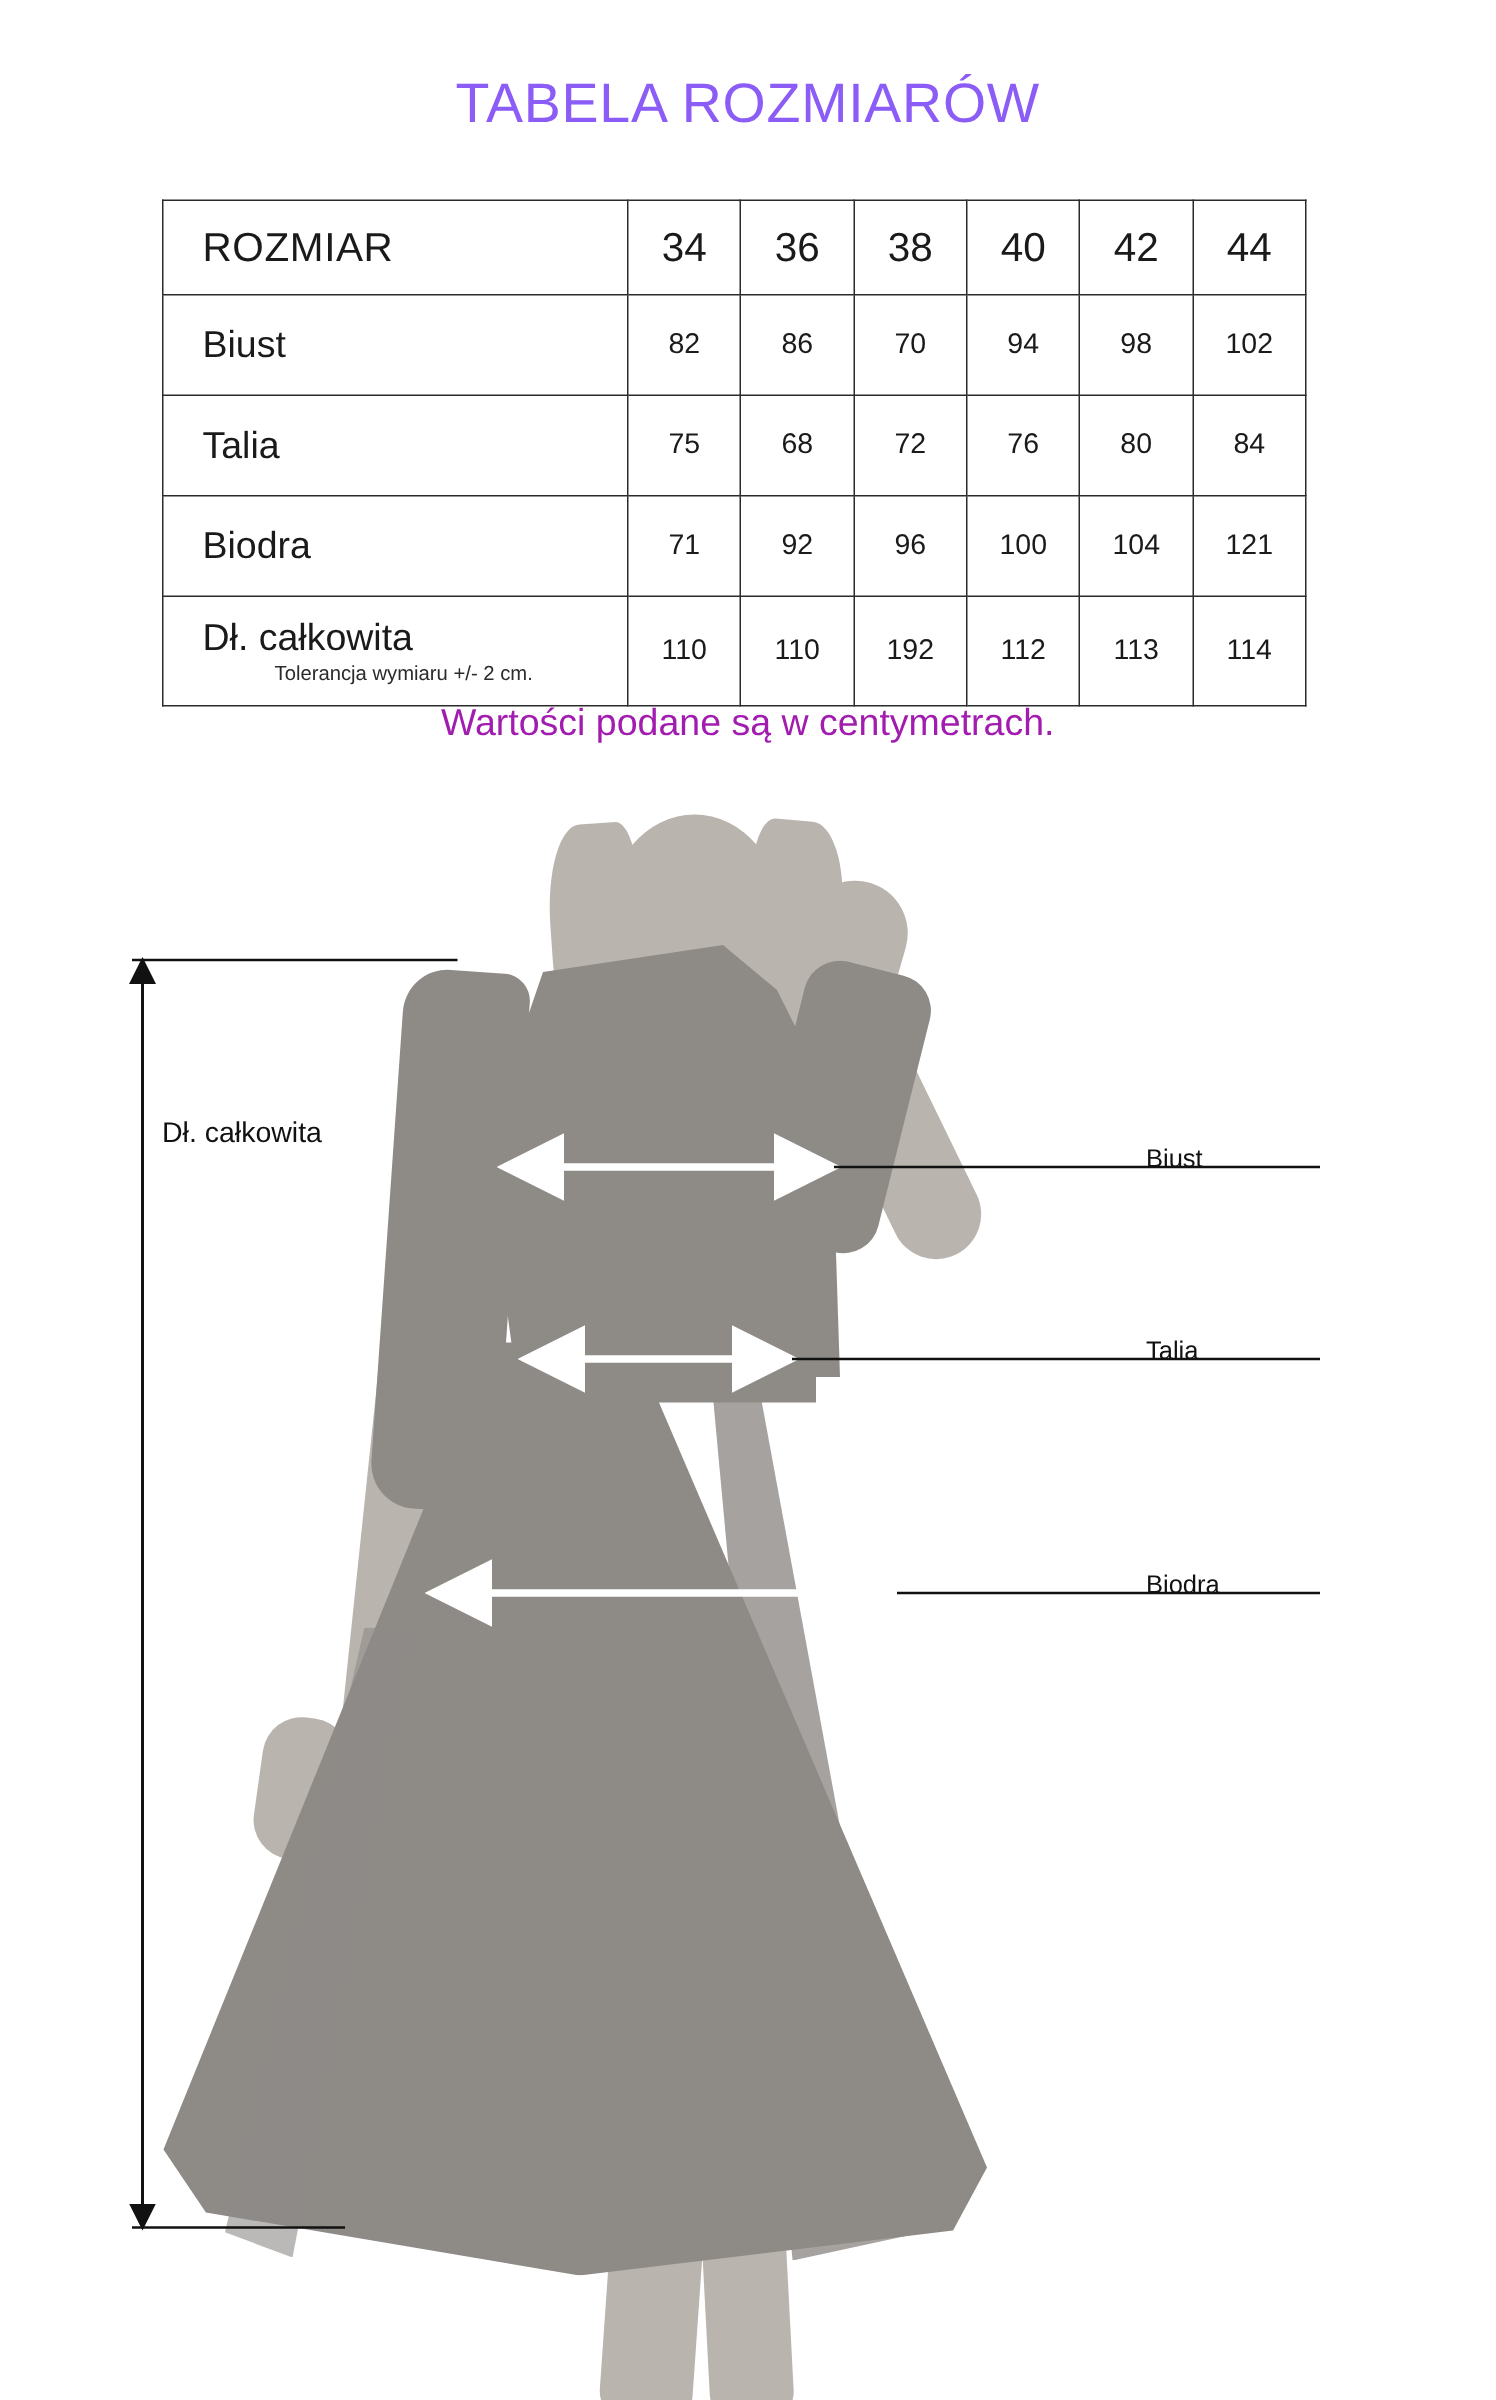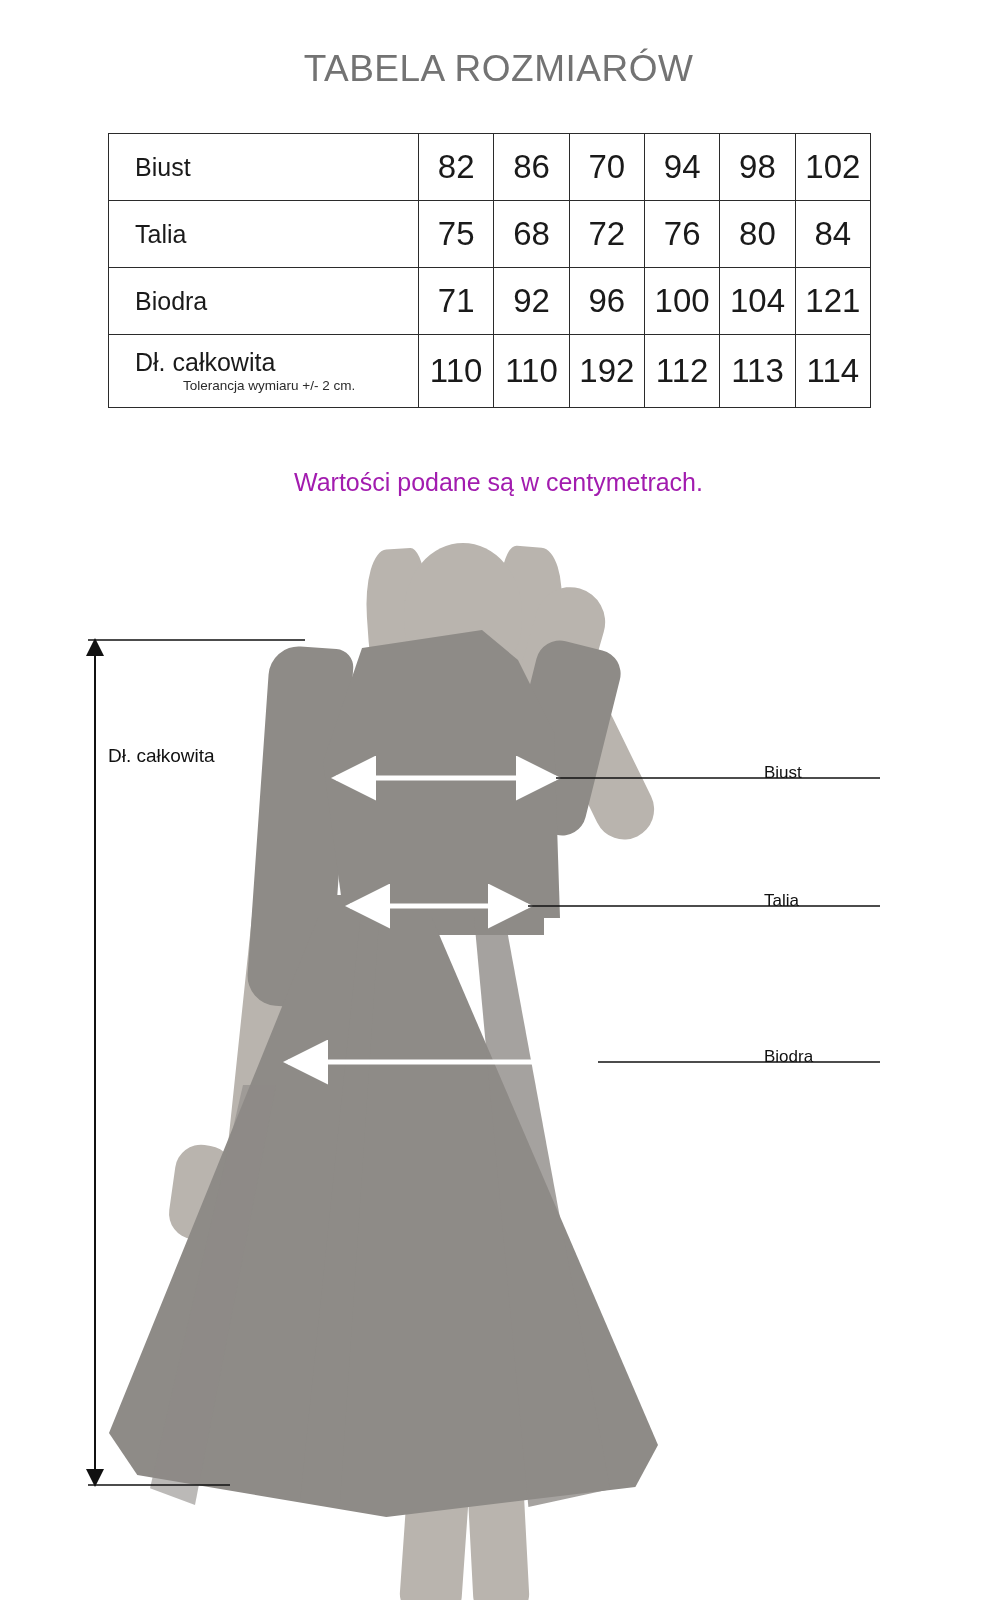--- a/index.html
+++ b/index.html
@@ -19,21 +19,21 @@
   
   .page-title {
     position: absolute;
     top: 48px;
     left: 0;
     width: 997px;
     text-align: center;
     font-size: 37px;
     font-weight: 400;
     letter-spacing: 0.5px;
-    color: #737373;
+    color: #8b5cf6;
   }
 
   
   .size-table-wrap {
     position: absolute;
     top: 133px;
     left: 108px;
     width: 763px;
   }
   table.size-table {
@@ -56,21 +56,21 @@
   .row-head td {
     height: 62px;
     font-size: 27px;
   }
   .row-head .label-cell {
     font-size: 27px;
     letter-spacing: 0.4px;
   }
   .row-body td {
     height: 66px;
-    font-size: 33px;
+    font-size: 19px;
   }
   .row-body .label-cell {
     font-size: 25px;
   }
   .row-last td {
     height: 72px;
   }
   .sub-note {
     display: block;
     font-size: 13.5px;
@@ -266,20 +266,29 @@
   .m-label.big { font-size: 19px; }
 </style>
 </head>
 <body>
 
 <div class="page-title">TABELA ROZMIARÓW</div>
 
 <div class="size-table-wrap">
   <table class="size-table">
     <tbody>
+      <tr class="row-head">
+        <td class="label-cell">ROZMIAR</td>
+        <td>34</td>
+        <td>36</td>
+        <td>38</td>
+        <td>40</td>
+        <td>42</td>
+        <td>44</td>
+      </tr>
 
       <tr class="row-body">
         <td class="label-cell">Biust</td>
         <td>82</td>
         <td>86</td>
         <td>70</td>
         <td>94</td>
         <td>98</td>
         <td>102</td>
       </tr>

